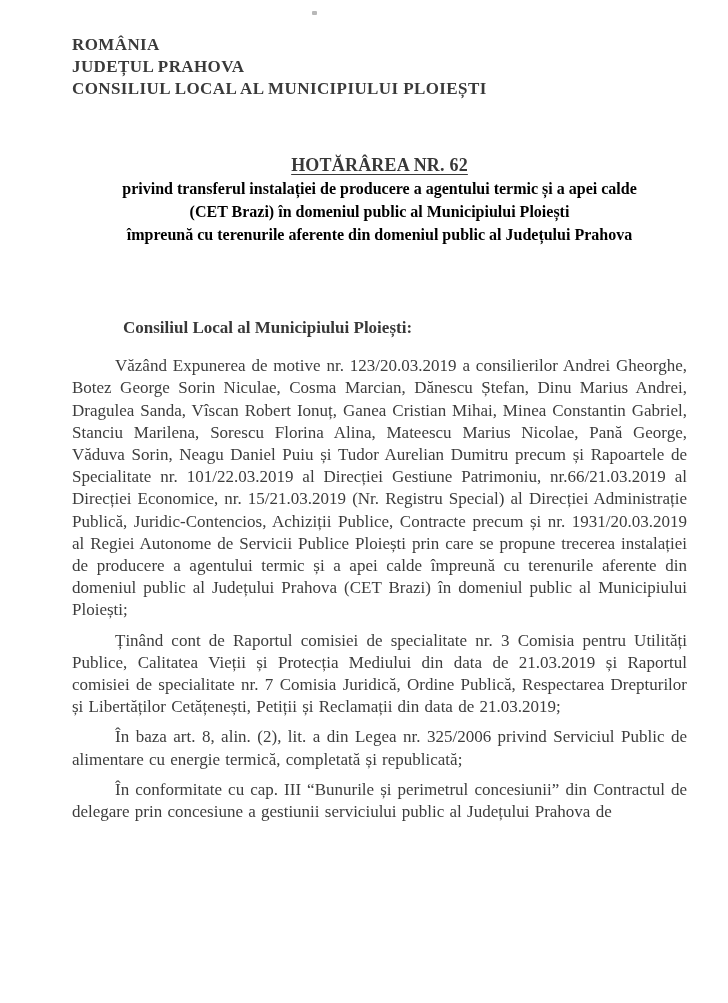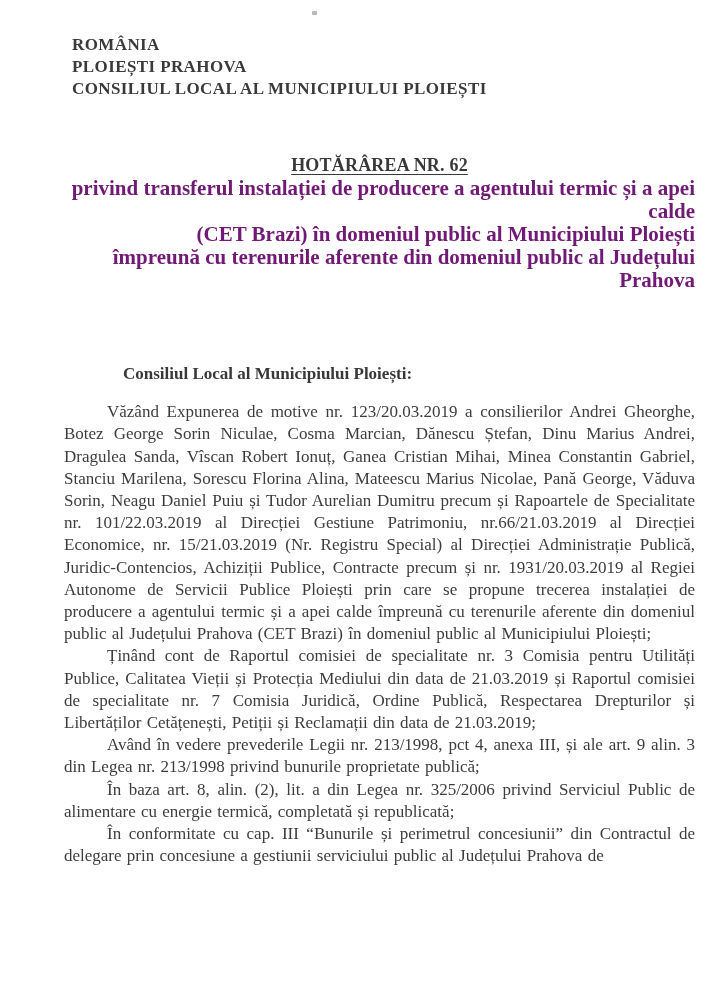--- a/index.html
+++ b/index.html
@@ -45,70 +45,69 @@
     font-weight: bold;
     font-size: 18px;
     line-height: 22px;
     text-decoration: underline;
     text-underline-offset: 3px;
     color: #383838;
     letter-spacing: .2px;
     text-align: center;
   }
   .subtitle {
-    text-align: right;
+    text-align: center;
     font-weight: bold;
-    font-size: 21px;
+    font-size: 16px;
     line-height: 23px;
-    color: #701a75;
+    color: #000000;
     margin-top: 1px;
   }
   .body-block {
     margin-top: 71px;
     font-size: 17px;
     line-height: 22.2px;
     color: #3d3d3d;
   }
   .salutation {
     font-weight: bold;
     color: #383838;
     padding-left: 43px;
     margin: 16px;
   }
   .para {
-    margin: 0;
+    margin: 8px;
     text-align: justify;
     text-indent: 43px;
     word-spacing: 1px;
   }
 </style>
 </head>
 <body>
 
 <div class="page">
 
   <div class="speck"></div>
 
   <div class="doc-header">
     <div>ROMÂNIA</div>
-    <div>PLOIEȘTI PRAHOVA</div>
+    <div>JUDEȚUL PRAHOVA</div>
     <div>CONSILIUL  LOCAL AL MUNICIPIULUI PLOIEȘTI</div>
   </div>
 
   <div class="title-block">
     <span class="doc-title">HOTĂRÂREA NR. 62</span>
     <div class="subtitle">
       <div>privind transferul instalației de producere a agentului termic și a apei calde</div>
       <div>(CET Brazi) în domeniul public al Municipiului Ploiești</div>
       <div>împreună cu terenurile aferente din domeniul public al Județului Prahova</div>
     </div>
   </div>
 
   <div class="body-block">
     <p class="salutation">Consiliul Local al Municipiului Ploiești:</p>
     <p class="para">Văzând Expunerea de motive nr. 123/20.03.2019 a consilierilor Andrei Gheorghe, Botez George Sorin Niculae, Cosma Marcian, Dănescu Ștefan, Dinu Marius Andrei, Dragulea Sanda, Vîscan Robert Ionuț, Ganea Cristian Mihai, Minea Constantin Gabriel, Stanciu Marilena, Sorescu Florina Alina, Mateescu Marius Nicolae, Pană George, Văduva Sorin, Neagu Daniel Puiu și Tudor Aurelian Dumitru precum și Rapoartele de Specialitate nr. 101/22.03.2019 al Direcției Gestiune Patrimoniu, nr.66/21.03.2019 al Direcției Economice, nr. 15/21.03.2019 (Nr. Registru Special) al Direcției Administrație Publică, Juridic-Contencios, Achiziții Publice, Contracte precum și nr. 1931/20.03.2019 al Regiei Autonome de Servicii Publice Ploiești prin care se propune trecerea instalației de producere a agentului termic și a apei calde împreună cu terenurile aferente din domeniul public al Județului Prahova (CET Brazi) în domeniul public al Municipiului Ploiești;</p>
     <p class="para">Ținând cont de Raportul comisiei de specialitate nr. 3 Comisia pentru Utilități Publice, Calitatea Vieții și Protecția Mediului din data de 21.03.2019 și Raportul comisiei de specialitate nr. 7 Comisia Juridică, Ordine Publică, Respectarea Drepturilor și Libertăților Cetățenești, Petiții și Reclamații din data de 21.03.2019;</p>
-    <p class="para">Având în vedere prevederile Legii nr. 213/1998, pct 4, anexa III, și ale art. 9 alin. 3 din Legea nr. 213/1998 privind bunurile proprietate publică;</p>
     <p class="para">În baza art. 8, alin. (2), lit. a din Legea nr. 325/2006 privind Serviciul Public de alimentare cu energie termică, completată și republicată;</p>
     <p class="para">În conformitate cu cap. III “Bunurile și perimetrul concesiunii” din Contractul de delegare prin concesiune a gestiunii serviciului public al Județului Prahova de</p>
   </div>
 
 </div>
 
 </body></html>

